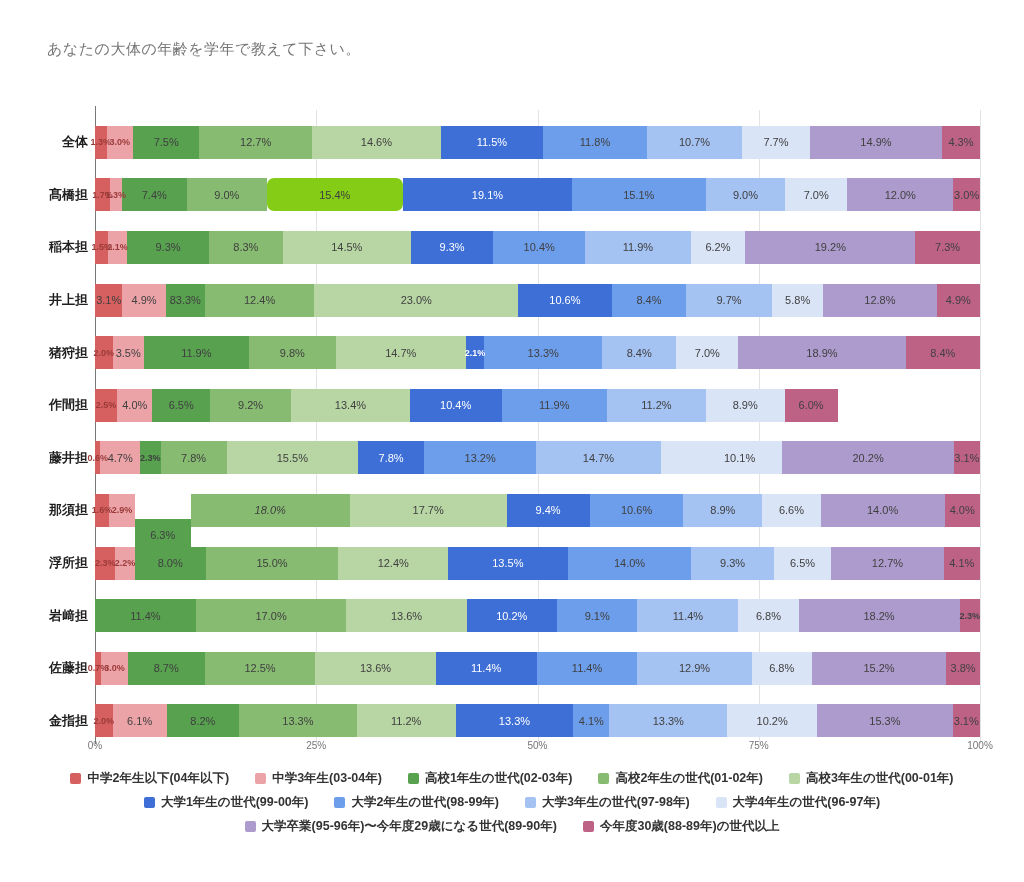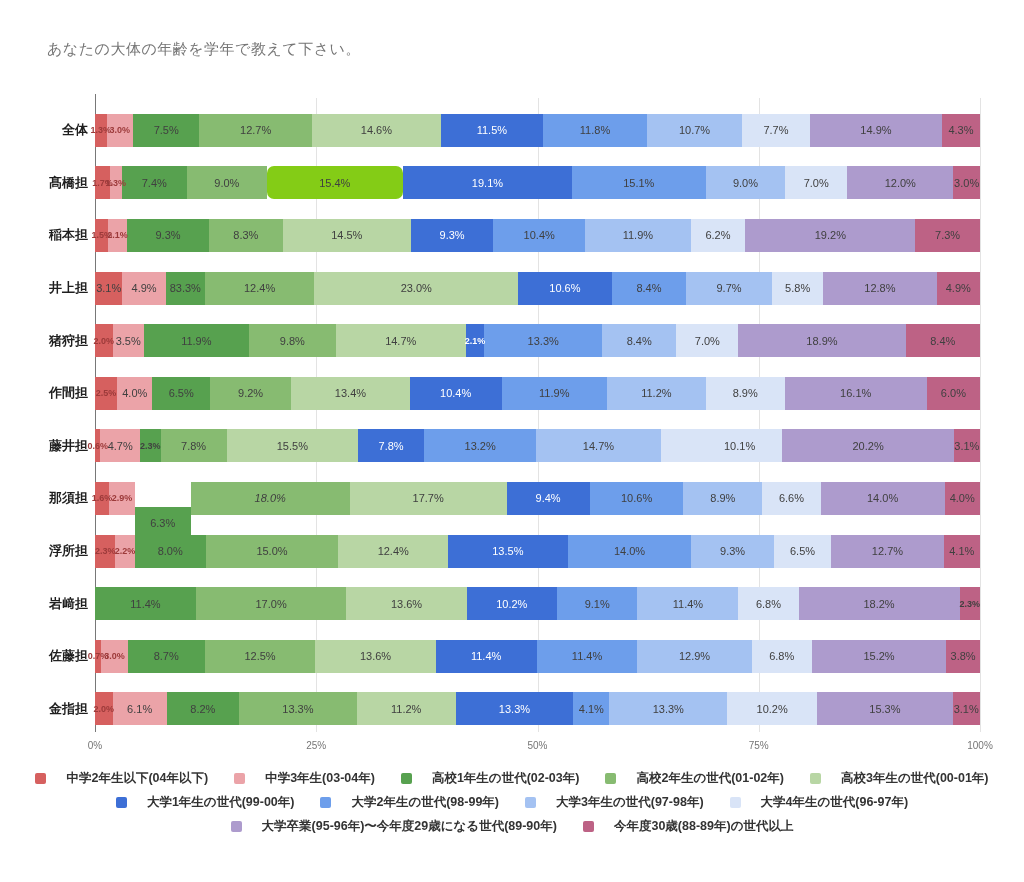--- a/index.html
+++ b/index.html
@@ -1,35 +1,35 @@
 <!DOCTYPE html>
 <html><head>
 <meta charset="utf-8">
 <style>
   html,body{margin:0;padding:0;background:#fff;}
   .page{position:relative;width:1024px;height:882px;background:#fff;
         font-family:"Liberation Sans","DejaVu Sans",sans-serif;overflow:hidden;}
   .title{position:absolute;left:47px;top:40px;font-size:15px;color:#757575;letter-spacing:.5px;}
-  .plot{position:absolute;left:0;top:98px;width:1024px;height:634px;}
+  .plot{position:absolute;left:0;top:110px;width:1024px;height:634px;}
   .grid{position:absolute;top:0;bottom:0;width:1px;background:#e3e3e3;}
   .grid.zero{background:#787878;top:-4px;}
   .rows{position:absolute;left:0;top:6px;width:1024px;}
   .row{display:flex;align-items:center;height:52.6px;}
   .rowlabel{width:88px;text-align:right;padding-right:7px;font-size:13px;font-weight:700;color:#1f1f1f;flex:0 0 88px;}
   .bar{display:flex;height:33px;width:885px;flex:0 0 885px;}
   .seg{position:relative;display:flex;align-items:center;justify-content:center;height:100%;}
   .seglabel{font-size:11px;color:#404040;white-space:nowrap;z-index:2;}
   .seglabel.white{color:#fff;}
   .seglabel.tiny{font-size:9px;font-weight:700;overflow:visible;}
   .seglabel.tinyred{color:#9c3a3a;}
   .xaxis{position:absolute;left:0;top:740px;width:1024px;height:16px;}
   .tick{position:absolute;transform:translateX(-50%);font-size:10px;color:#757575;}
   .legend{position:absolute;left:0;top:770px;width:1024px;display:flex;flex-direction:column;align-items:center;gap:7px;}
   .legrow{display:flex;justify-content:center;gap:26px;}
-  .legitem{display:flex;align-items:center;gap:20px;font-size:12.5px;font-weight:600;color:#333;}
+  .legitem{display:flex;align-items:center;gap:6px;font-size:12.5px;font-weight:600;color:#333;}
   .sw{width:11px;height:11px;border-radius:2px;flex:0 0 11px;}
 </style>
 </head>
 <body>
 
 <div class="page">
   <div class="title">あなたの大体の年齢を学年で教えて下さい。</div>
 
   <div class="plot">
     <div id="gridlines">
@@ -253,23 +253,20 @@
             </div>
             <div class="seg" style="width: 11.8881%; background: rgb(109, 158, 235);">
               <span class="seglabel">11.9%</span>
             </div>
             <div class="seg" style="width: 11.1888%; background: rgb(164, 194, 242);">
               <span class="seglabel">11.2%</span>
             </div>
             <div class="seg" style="width: 8.89111%; background: rgb(217, 228, 247);">
               <span class="seglabel">8.9%</span>
             </div>
-            <div class="seg" style="width: 16.0839%; background: rgb(173, 155, 205);">
-              <span class="seglabel">16.1%</span>
-            </div>
             <div class="seg" style="width: 5.99401%; background: rgb(189, 98, 133);">
               <span class="seglabel">6.0%</span>
             </div>
           </div>
         </div>
         <div class="row">
           <div class="rowlabel">藤井担</div>
           <div class="bar">
             <div class="seg" style="width: 0.6%; background: rgb(214, 96, 95);">
               <span class="seglabel tiny tinyred">0.6%</span>

